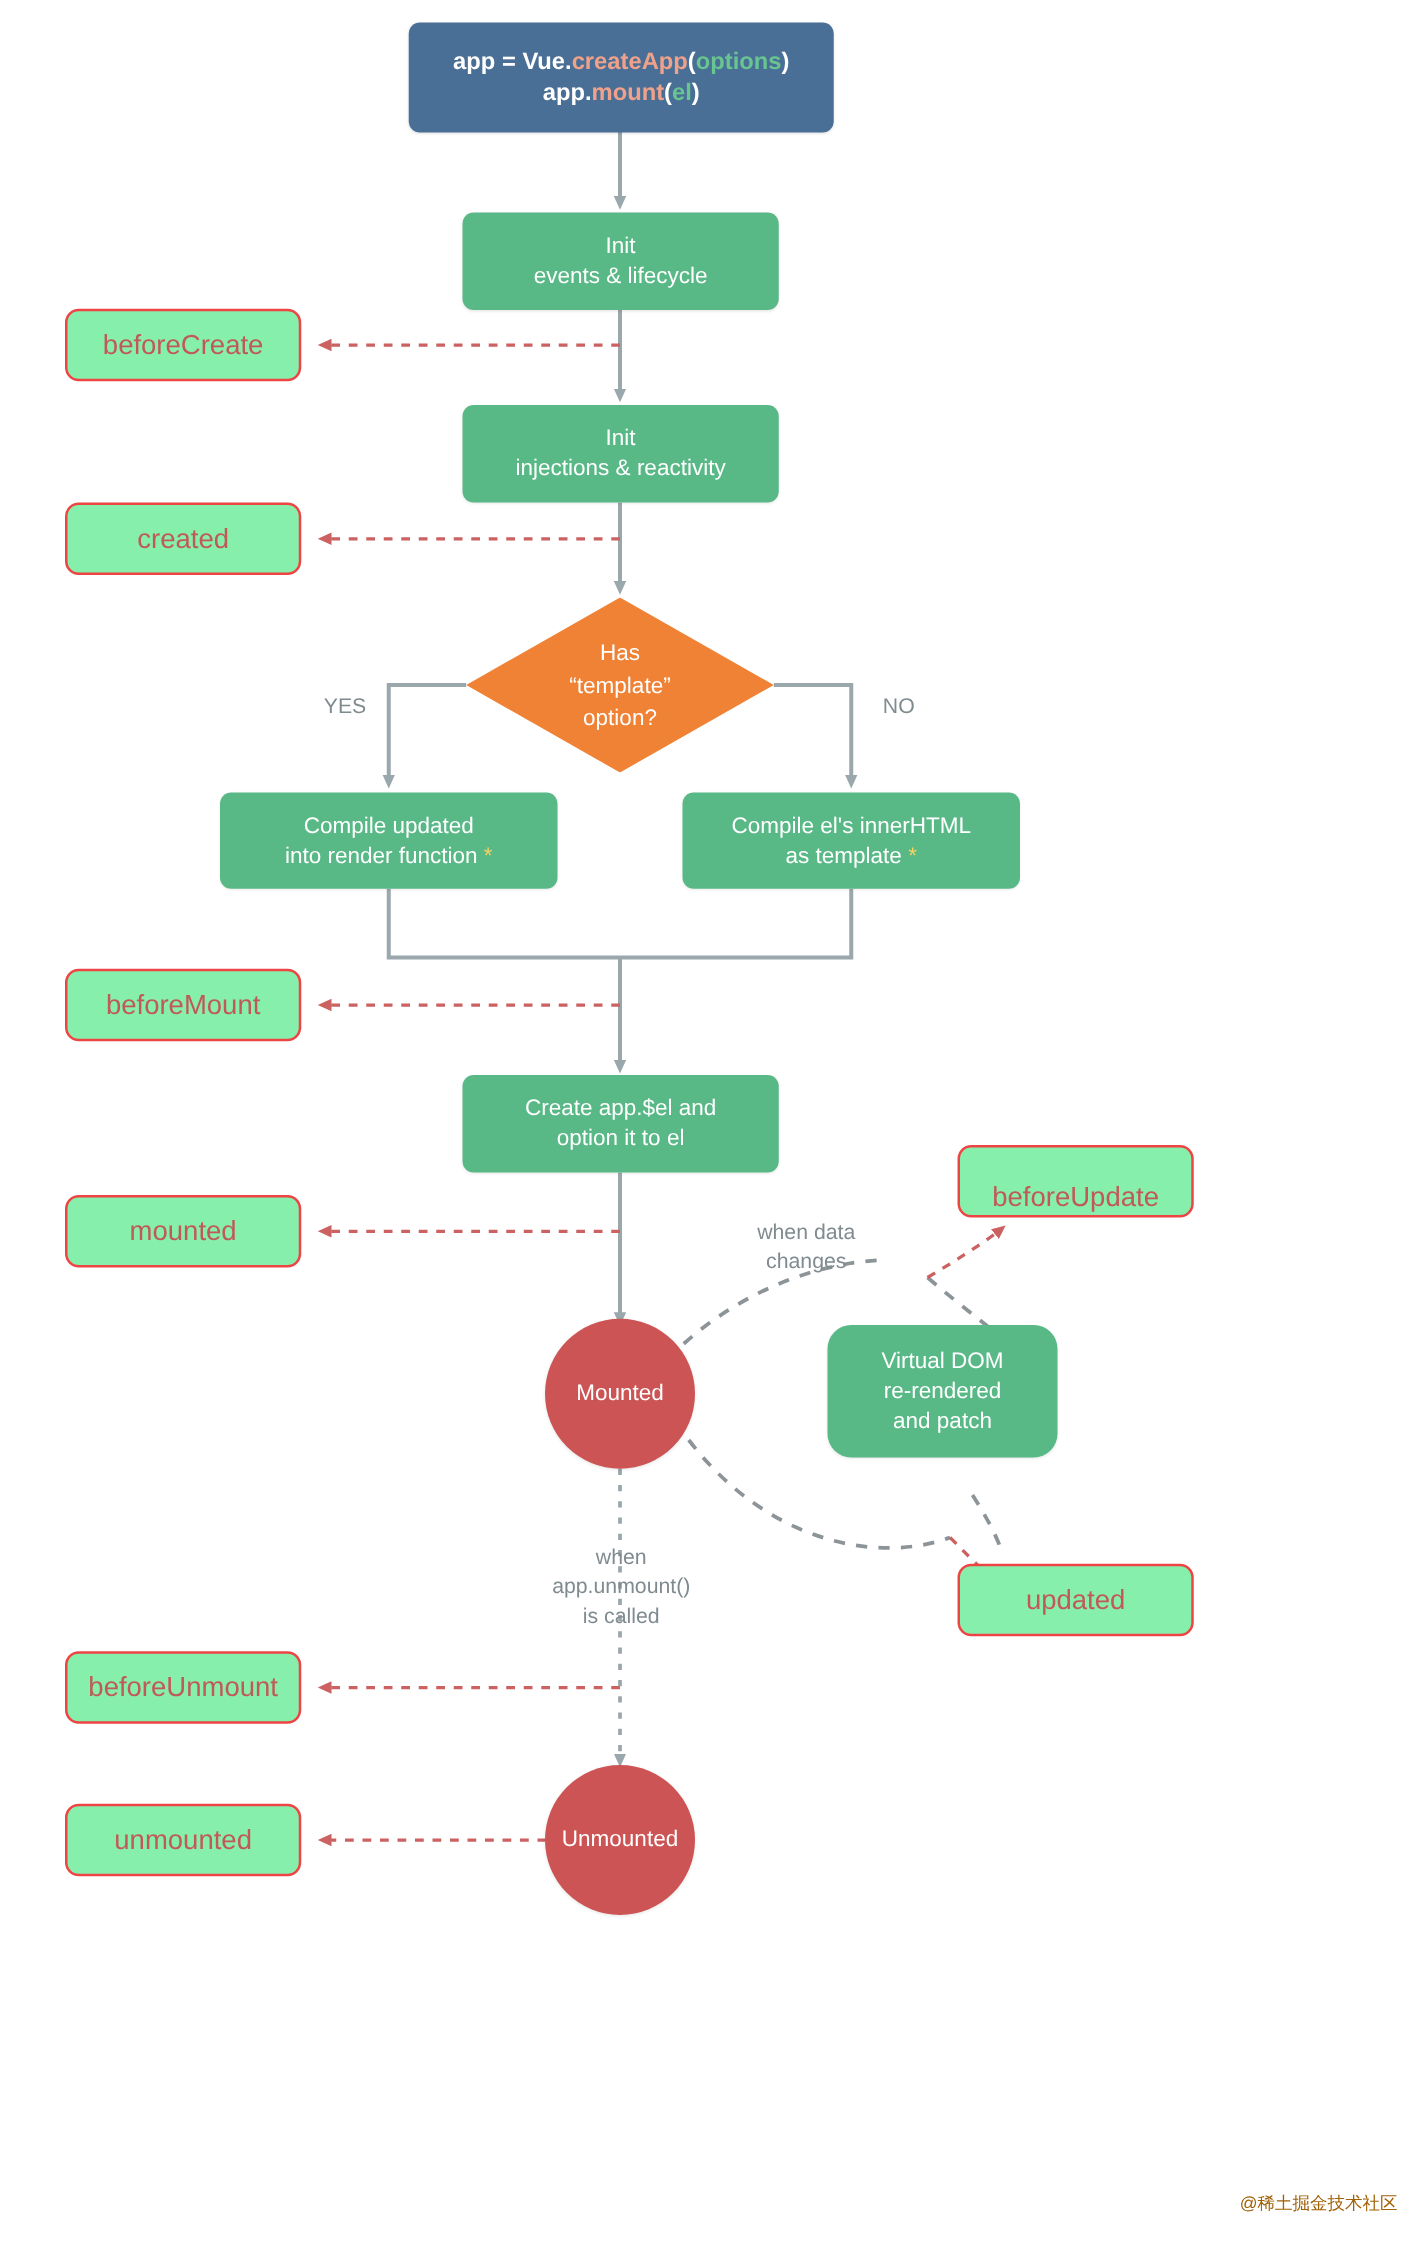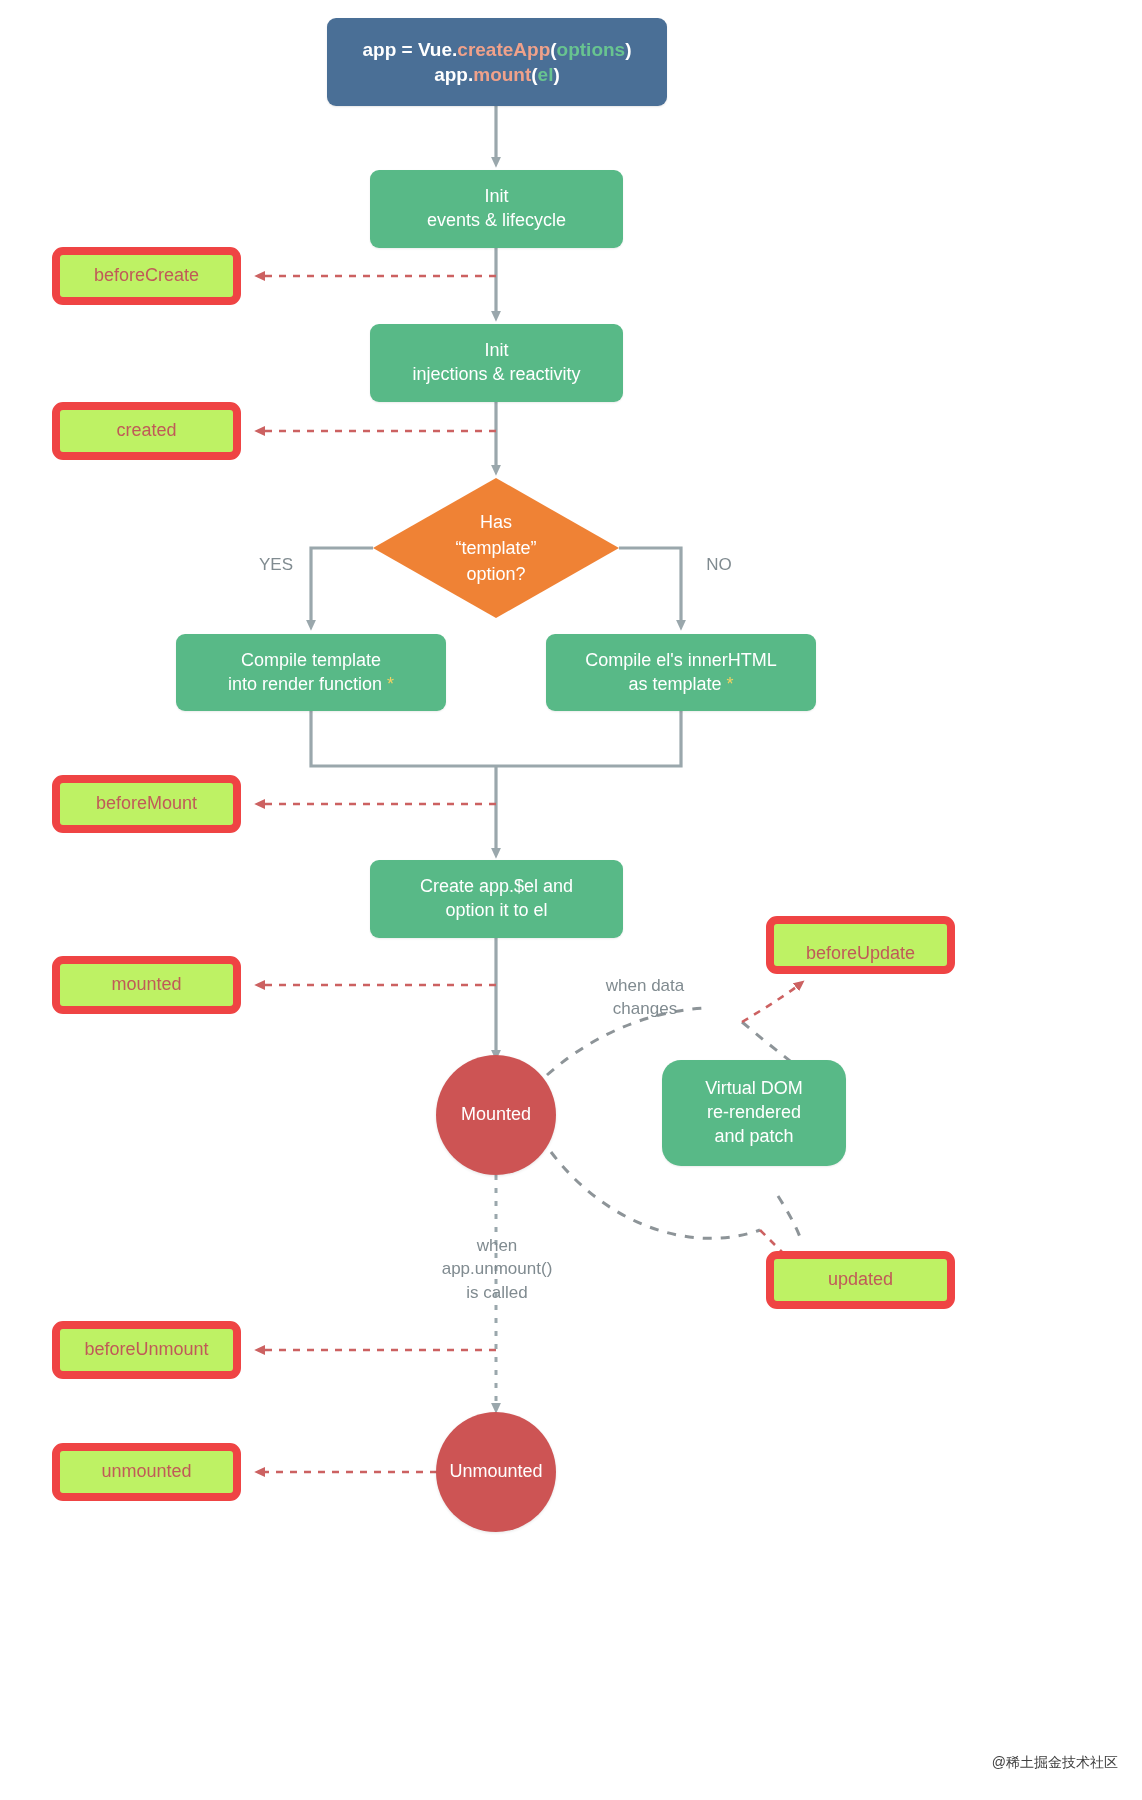--- a/index.html
+++ b/index.html
@@ -46,25 +46,25 @@
   .node-entry .ar { color: #68c490; }
   .node-green {
     background: #58b987;
     color: #ffffff;
     border-radius: 9px;
     font-size: 18px;
     box-shadow: 0 1px 2px rgba(0,0,0,0.08);
   }
   .node-green .star { color: #f2d264; }
   .node-hook {
-    background: #bef264;
-    border: 8px solid #ef4444;
+    background: #86efac;
+    border: 2px solid #ef4444;
     color: #c05a58;
     border-radius: 11px;
-    font-size: 18px;
+    font-size: 22px;
   }
   .node-circle {
     background: #cd5454;
     color: #ffffff;
     border-radius: 50%;
     font-size: 18px;
     box-shadow: 0 1px 3px rgba(0,0,0,0.10);
   }
   .node-diamond {
     color: #ffffff;
@@ -87,21 +87,21 @@
   .edge-label {
     position: absolute;
     color: #808b90;
     font-size: 17px;
     text-align: center;
     line-height: 1.38;
     white-space: pre-line;
   }
   .watermark {
     position: absolute;
-    color: #404040;
+    color: #a16207;
     font-size: 14px;
     right: 24px;
     bottom: 28px;
   }
   .line2 { display: block; }
 </style>
 </head>
 <body>
 
 <div id="stage">
@@ -186,21 +186,21 @@
       <span class="line2">“template”</span>
       <span class="line2">option?</span>
     </div>
   </div>
 
   <div class="edge-label" style="left:250px; top:553px; width:52px;">YES</div>
   <div class="edge-label" style="left:693px; top:553px; width:52px;">NO</div>
 
   <div class="node node-green" style="left:176px; top:634px; width:270px; height:77px;">
     <div>
-      <span>Compile template</span>
+      <span>Compile updated</span>
       <span class="line2"><span>into render function</span> <span class="star">*</span></span>
     </div>
   </div>
 
   <div class="node node-green" style="left:546px; top:634px; width:270px; height:77px;">
     <div>
       <span>Compile el's innerHTML</span>
       <span class="line2"><span>as template</span> <span class="star">*</span></span>
     </div>
   </div>

